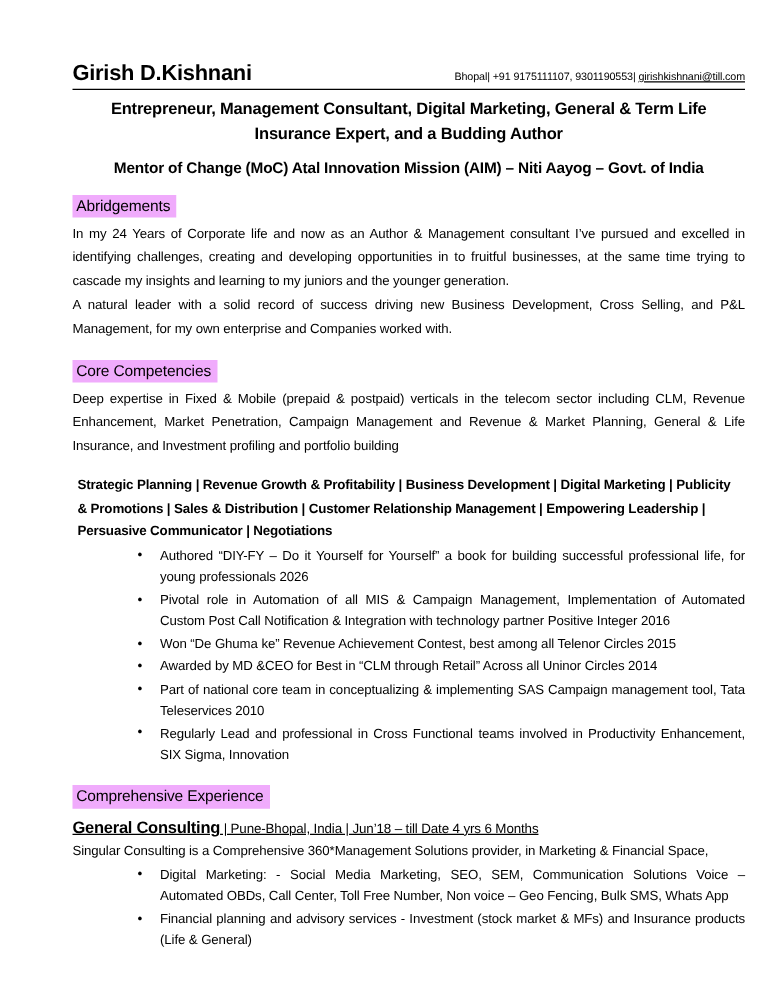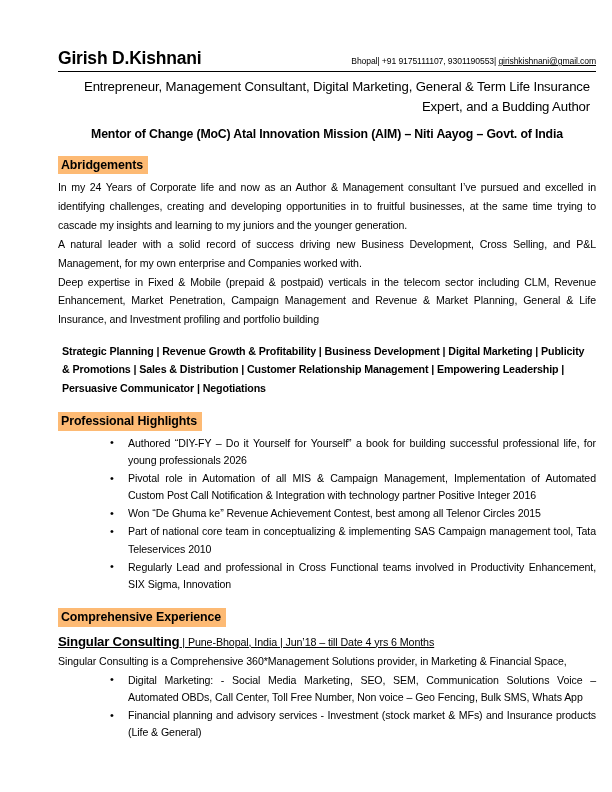--- a/index.html
+++ b/index.html
@@ -46,45 +46,46 @@
     text-decoration: underline;
   }
   .rule {
     border: 0;
     border-top: 1.1px solid #000;
     margin: 0 0 5px 0;
     width: 100%;
   }
 
   .tagline {
-    text-align: right;
+    text-align: center;
     font-size: 13.2px;
     line-height: 1.55;
     letter-spacing: -0.15px;
     margin: 0 6px;
+    font-weight: bold;
   }
   .subtitle {
     text-align: center;
     font-size: 12.3px;
     font-weight: bold;
     letter-spacing: -0.15px;
     margin-top: 9px;
     margin-bottom: 0;
   }
 
   
   .section-head {
     margin: 15px 0 4px 0;
     line-height: 1;
   }
   .section-head span {
     display: inline-block;
-    background: #fdba74;
+    background: #f0abfc;
     font-size: 12.4px;
-    font-weight: bold;
+    font-weight: normal;
     letter-spacing: -0.1px;
     padding: 3px 5px 3px 3px;
   }
 
   
   p.body {
     margin: 0;
     font-size: 10.6px;
     line-height: 1.78;
     text-align: justify;
@@ -155,52 +156,53 @@
     letter-spacing: -0.08px;
   }
 </style>
 </head>
 <body>
 
 <div class="page">
 
   <div class="header-row">
     <div class="name">Girish D.Kishnani</div>
-    <div class="contact"><span>Bhopal| +91 9175111107, 9301190553| </span><span class="email">girishkishnani@gmail.com</span></div>
+    <div class="contact"><span>Bhopal| +91 9175111107, 9301190553| </span><span class="email">girishkishnani@till.com</span></div>
   </div>
   <hr class="rule">
 
   <div class="tagline">Entrepreneur, Management Consultant, Digital Marketing, General  &amp; Term Life Insurance Expert, and a Budding Author</div>
   <div class="subtitle">Mentor of Change (MoC) Atal Innovation Mission (AIM) – Niti Aayog – Govt. of India</div>
 
   <div class="section-head">
     <span>Abridgements</span>
   </div>
   <p class="body">In my 24 Years of Corporate life and now as an Author &amp; Management consultant I’ve pursued and excelled in identifying challenges, creating and developing opportunities in to fruitful businesses, at the same time trying to cascade my insights and learning to my juniors and the younger generation.</p>
   <p class="body">A natural leader with a solid record of success driving new Business Development, Cross Selling, and P&amp;L Management, for my own enterprise and Companies worked with.</p>
 
+  <div class="section-head">
+    <span>Core Competencies</span>
+  </div>
   <p class="body">Deep expertise in Fixed &amp; Mobile (prepaid &amp; postpaid) verticals in the telecom sector including CLM, Revenue Enhancement, Market Penetration, Campaign Management and Revenue &amp; Market Planning, General &amp; Life Insurance, and Investment profiling and portfolio building</p>
   <p class="skills">Strategic Planning | Revenue Growth &amp; Profitability | Business Development | Digital Marketing | Publicity &amp; Promotions | Sales &amp; Distribution | Customer Relationship Management | Empowering Leadership | Persuasive Communicator | Negotiations</p>
 
-  <div class="section-head">
-    <span>Professional Highlights</span>
-  </div>
   <ul class="bullets">
     <li>Authored “DIY-FY – Do it Yourself for Yourself” a book for building successful professional life, for young professionals 2026</li>
     <li>Pivotal role in Automation of all MIS &amp; Campaign Management, Implementation of Automated Custom Post Call Notification &amp; Integration with technology partner Positive Integer 2016</li>
     <li class="ragged">Won “De Ghuma ke” Revenue Achievement Contest, best among all Telenor Circles 2015</li>
+    <li class="ragged">Awarded by MD &amp;CEO for Best in “CLM through Retail” Across all Uninor Circles 2014</li>
     <li>Part of national core team in conceptualizing &amp; implementing SAS Campaign management tool, Tata Teleservices 2010</li>
     <li>Regularly Lead and professional in Cross Functional teams involved in Productivity Enhancement, SIX Sigma, Innovation</li>
   </ul>
 
   <div class="section-head">
     <span>Comprehensive Experience</span>
   </div>
 
-  <p class="job-title-line"><span class="company">Singular Consulting</span><span> | Pune-Bhopal, India | Jun’18 – till Date 4 yrs 6 Months</span></p>
+  <p class="job-title-line"><span class="company">General Consulting</span><span> | Pune-Bhopal, India | Jun’18 – till Date 4 yrs 6 Months</span></p>
   <p class="job-desc">Singular Consulting is a Comprehensive 360*Management Solutions provider, in Marketing &amp; Financial Space,</p>
 
   <ul class="bullets">
     <li>Digital Marketing: - Social Media Marketing, SEO, SEM, Communication Solutions Voice – Automated OBDs, Call Center, Toll Free Number,  Non voice – Geo Fencing, Bulk SMS, Whats App</li>
     <li>Financial planning and advisory services - Investment (stock market &amp; MFs) and Insurance products (Life &amp; General)</li>
 
   </ul>
 
 </div>
 

